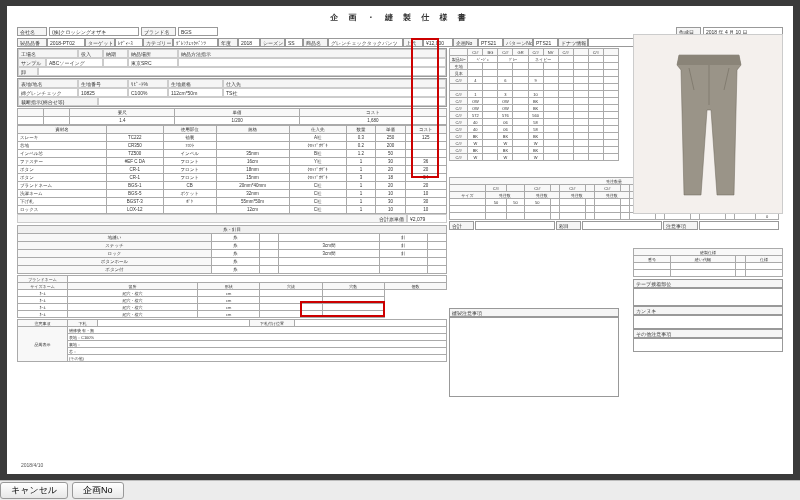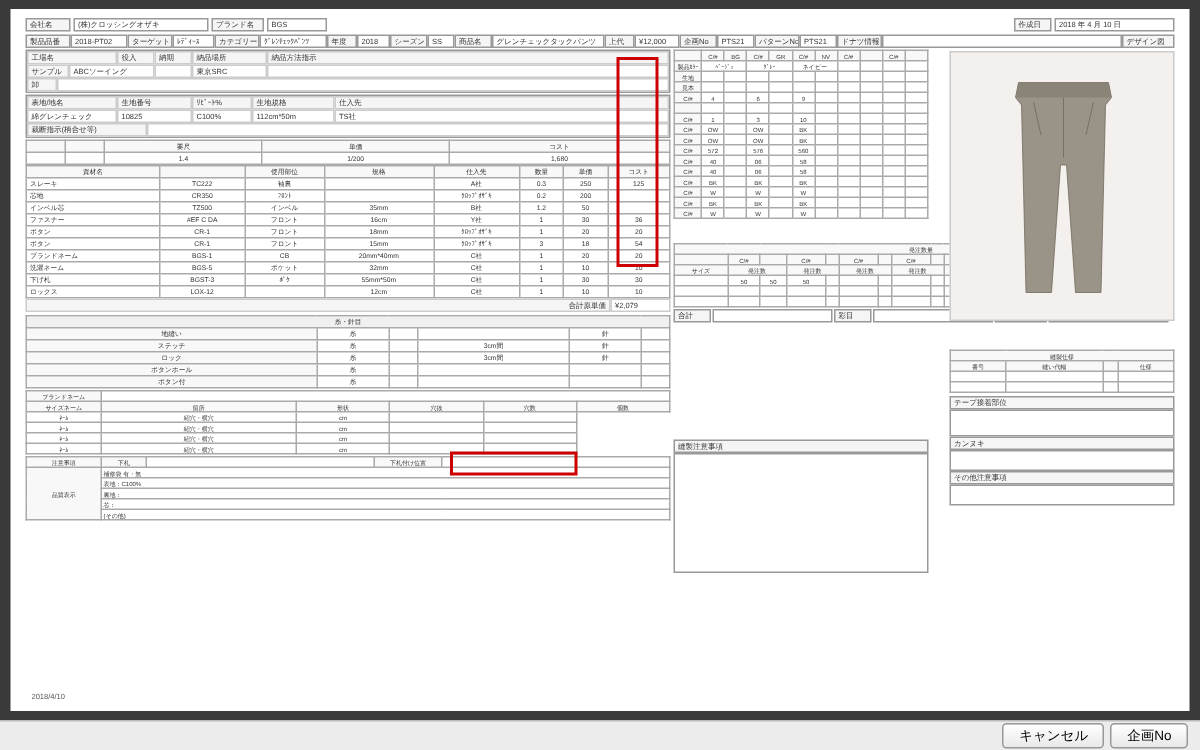--- a/index.html
+++ b/index.html
@@ -26,34 +26,35 @@
   td, th { border: 0.5px solid #aaa; padding: 0.5px 1px; height: 8px; font-size: 4.5px; font-weight: normal; text-align: center; overflow: hidden; white-space: nowrap; }
   th { background: #f8f8f8; }
 
   .mat-table td:first-child { text-align: left; padding-left: 2px; }
 
   .photo { position: absolute; right: 10px; top: 28px; width: 150px; height: 180px; background: #f4f0ed; border: 0.5px solid #ccc; }
   .pants { position: absolute; left: 25px; top: 15px; width: 100px; height: 150px; }
 
   .hilite { border: 2px solid #cc0000 !important; }
 
-  .footer { position: absolute; bottom: 0; left: 0; right: 0; height: 20px; background: #ececec; display: flex; justify-content: flex-end; align-items: center; gap: 4px; padding-right: 8px; border-top: 1px solid #bbb; }
+  .footer { position: absolute; bottom: 0; left: 0; right: 0; height: 20px; background: #ececec; display: flex; justify-content: flex-start; align-items: center; gap: 4px; padding-right: 8px; border-top: 1px solid #bbb; }
   .btn { background: linear-gradient(#fff,#e8e8e8); border: 1px solid #999; border-radius: 3px; font-size: 9px; padding: 1px 10px; cursor: pointer; }
 
   .datenote { position: absolute; left: 14px; bottom: 6px; font-size: 5px; color: #555; }
 
   .colorgrid td, .colorgrid th { height: 7px; font-size: 4px; }
   .bottomgrid td, .bottomgrid th { height: 7px; font-size: 4px; }
 
   .sec-label { background: #f0f0f0; font-size: 4.5px; }
 </style>
 </head>
 <body>
 
 <div class="sheet">
+  <div class="title">企 画 ・ 縫 製 仕 様 書</div>
 
   <div class="topline">
     <div>
       <div class="cell lbl" style="width:30px">会社名</div>
       <div class="cell" style="width:90px">(株)クロッシングオザキ</div>
       <div class="cell lbl" style="width:35px">ブランド名</div>
       <div class="cell" style="width:40px">BGS</div>
     </div>
     <div>
       <div class="cell lbl" style="width:25px">作成日</div>

